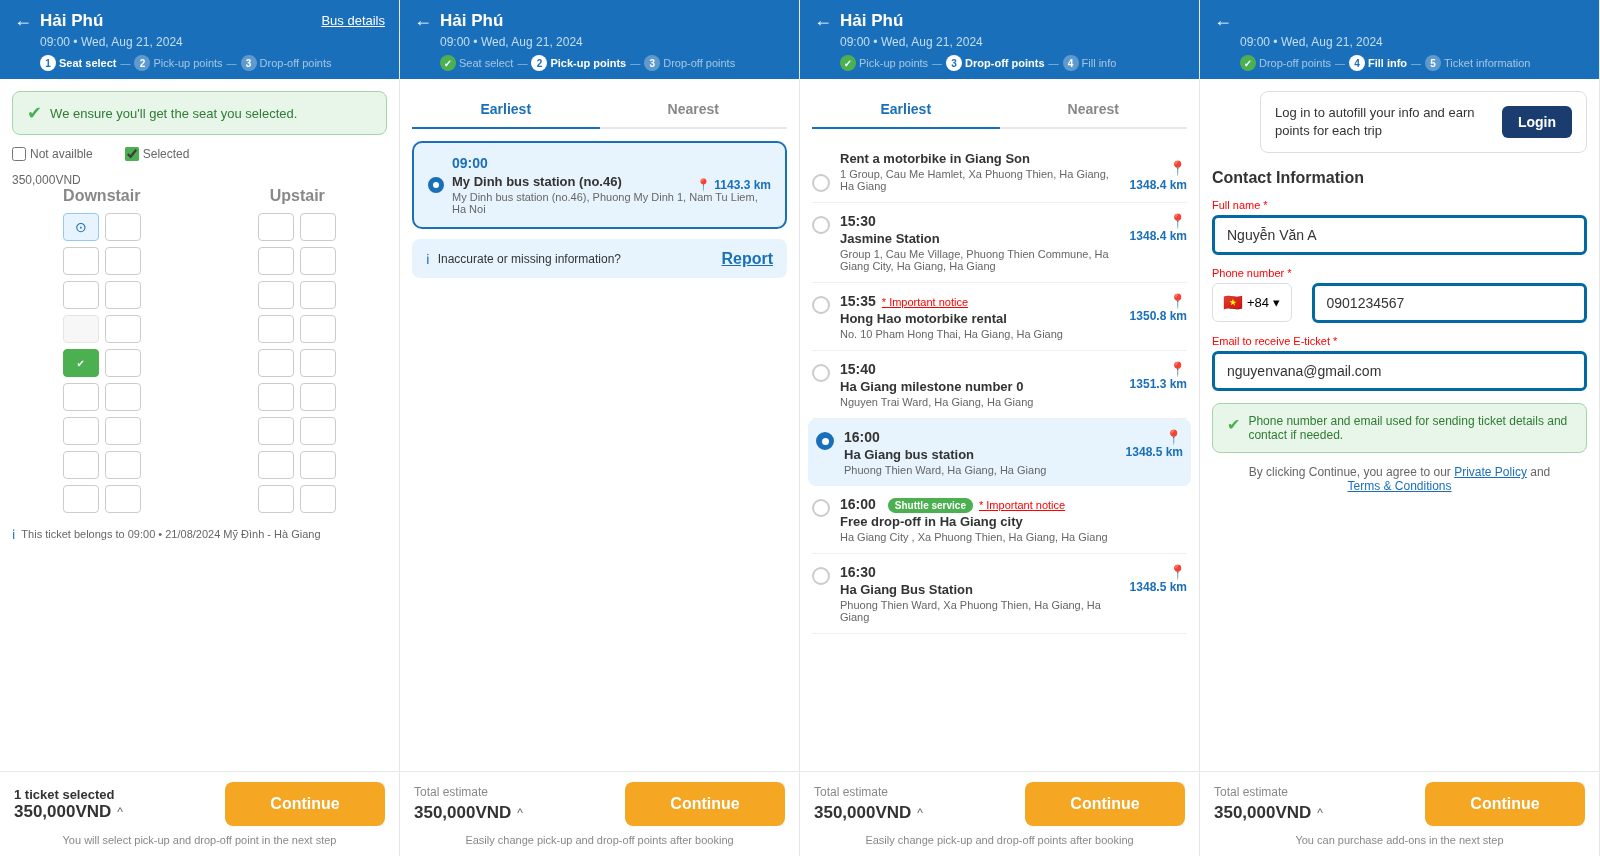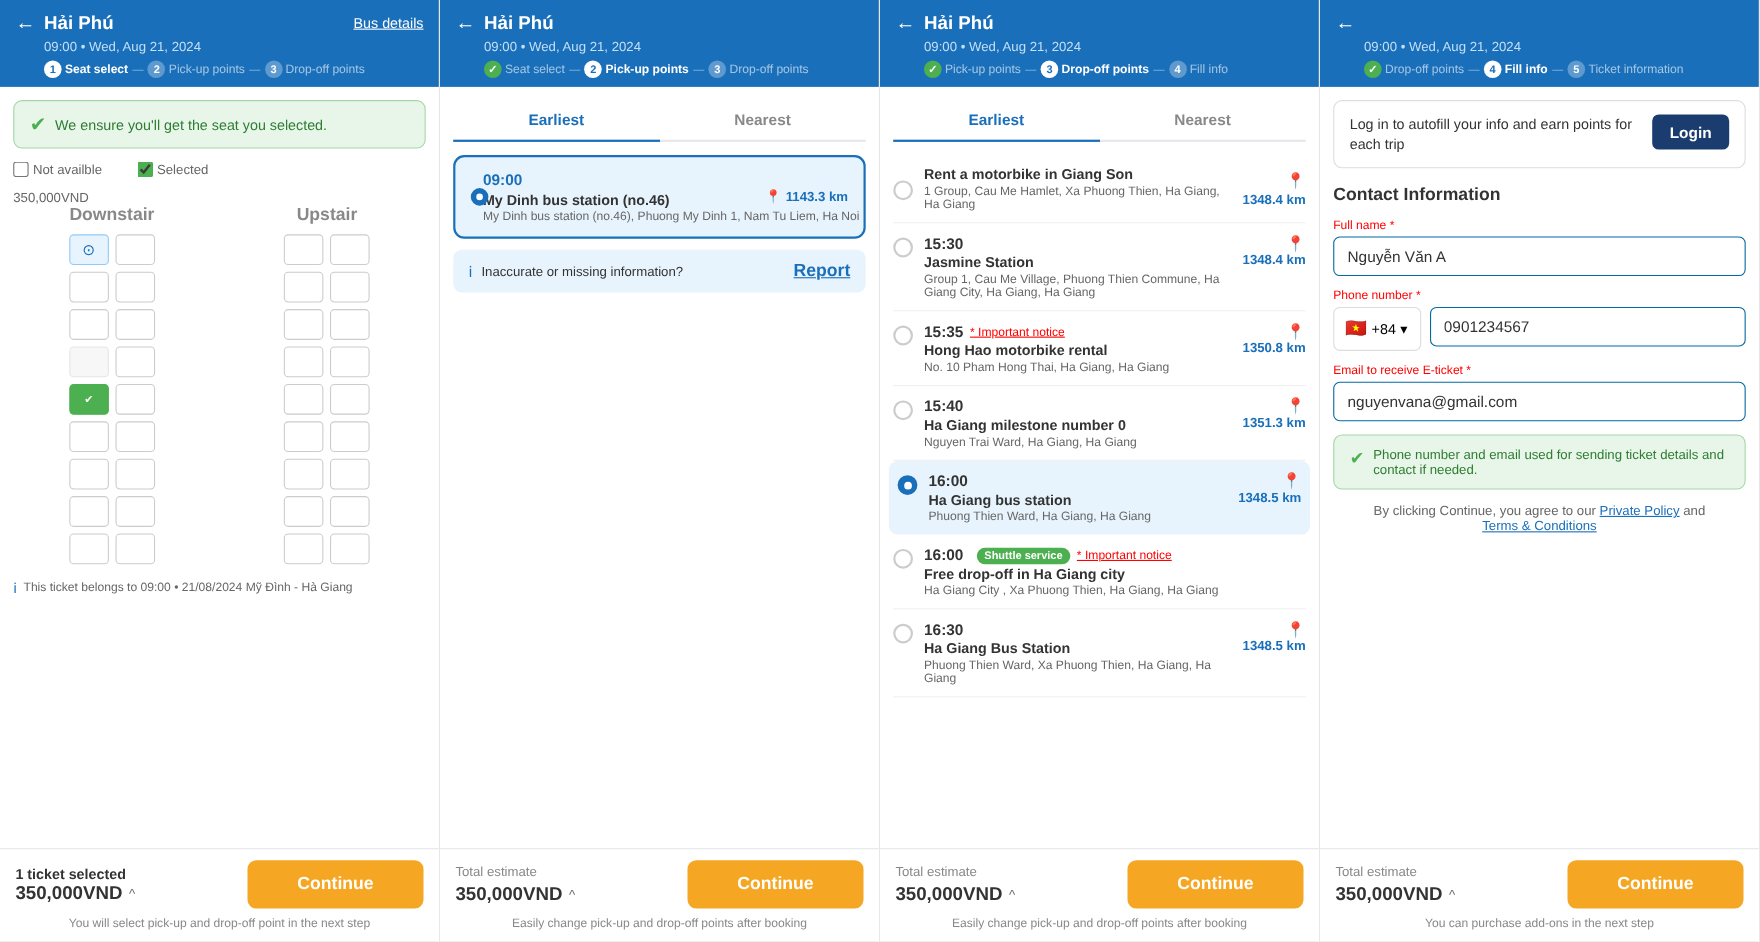--- a/index.html
+++ b/index.html
@@ -43,21 +43,21 @@
     .info-note .i-icon { color: #1a6fba; font-size: 13px; }
     .footer-row { display: flex; align-items: center; justify-content: space-between; margin-bottom: 8px; }
     .footer-ticket { font-size: 13px; color: #333; font-weight: 600; }
     .footer-price { font-size: 17px; font-weight: 700; color: #333; }
     .continue-btn { width: 100%; background: #F5A623; border: none; border-radius: 8px; padding: 13px; font-size: 16px; font-weight: 700; color: #fff; cursor: pointer; }
     .footer-sub { font-size: 11px; color: #888; text-align: center; margin-top: 6px; }
     
     .tabs { display: flex; border-bottom: 2px solid #e5e7eb; margin-bottom: 12px; }
     .tab { flex: 1; text-align: center; padding: 10px; font-size: 14px; font-weight: 600; color: #888; cursor: pointer; border-bottom: 2px solid transparent; margin-bottom: -2px; }
     .tab.active { color: #1a6fba; border-bottom-color: #1a6fba; }
-    .pickup-option { background: #e8f4fd; border: 2px solid #1a6fba; border-radius: 10px; padding: 12px 1px; margin-bottom: 10px; cursor: pointer; position: relative; }
+    .pickup-option { background: #e8f4fd; border: 2px solid #1a6fba; border-radius: 10px; padding: 12px 14px; margin-bottom: 10px; cursor: pointer; position: relative; }
     .pickup-option .radio { position: absolute; left: 14px; top: 50%; transform: translateY(-50%); width: 16px; height: 16px; border-radius: 50%; background: #1a6fba; border: 2px solid #1a6fba; display: flex; align-items: center; justify-content: center; }
     .pickup-option .radio::after { content: ''; width: 6px; height: 6px; border-radius: 50%; background: #fff; }
     .pickup-option-content { margin-left: 24px; }
     .pickup-time { font-size: 14px; font-weight: 700; color: #1a6fba; margin-bottom: 3px; }
     .pickup-name { font-size: 13px; font-weight: 600; color: #333; margin-bottom: 2px; }
     .pickup-addr { font-size: 11px; color: #666; }
     .pickup-dist { position: absolute; right: 14px; top: 50%; transform: translateY(-50%); font-size: 12px; color: #1a6fba; font-weight: 600; }
     .info-banner { background: #e8f4fd; border-radius: 8px; padding: 10px 14px; display: flex; align-items: center; gap: 8px; margin-top: 10px; }
     .info-banner .i-icon { color: #1a6fba; font-size: 14px; }
     .info-banner-text { font-size: 12px; color: #333; flex: 1; }
@@ -68,29 +68,29 @@
     .radio-circle { width: 18px; height: 18px; border-radius: 50%; border: 2px solid #ccc; flex-shrink: 0; margin-top: 3px; display: flex; align-items: center; justify-content: center; }
     .radio-circle.selected { border-color: #1a6fba; background: #1a6fba; }
     .radio-circle.selected::after { content: ''; width: 7px; height: 7px; border-radius: 50%; background: #fff; }
     .dropoff-time { font-size: 14px; font-weight: 700; color: #333; margin-bottom: 2px; }
     .dropoff-name { font-size: 13px; font-weight: 600; color: #333; margin-bottom: 2px; }
     .dropoff-addr { font-size: 11px; color: #666; }
     .dropoff-dist { font-size: 12px; color: #1a6fba; font-weight: 600; margin-left: auto; flex-shrink: 0; }
     .shuttle-badge { background: #4CAF50; color: #fff; font-size: 10px; padding: 2px 7px; border-radius: 10px; font-weight: 600; display: inline-block; margin-left: 6px; }
     .important-link { color: red; font-size: 11px; text-decoration: underline; cursor: pointer; }
     
-    .login-row { display: flex; align-items: flex-start; gap: 16px; background: #fff; border: 1px solid #ddd; border-radius: 8px; padding: 12px 14px; margin-bottom: 16px; }
+    .login-row { display: flex; align-items: center; gap: 16px; background: #fff; border: 1px solid #ddd; border-radius: 8px; padding: 12px 14px; margin-bottom: 16px; margin-left: 48px; }
     .login-text { flex: 1; font-size: 13px; color: #333; line-height: 1.4; }
     .login-btn { background: #1a3c6e; color: #fff; border: none; border-radius: 6px; padding: 8px 16px; font-size: 14px; font-weight: 600; cursor: pointer; white-space: nowrap; }
     .section-title { font-size: 16px; font-weight: 700; color: #333; margin-bottom: 12px; }
     .form-field { margin-bottom: 12px; }
     .form-label { font-size: 11px; color: #999; margin-bottom: 4px; }
     .form-label span { color: red; }
-    .form-input { width: 100%; border: 1px solid #0369a1; border-radius: 6px; padding: 9px 12px; font-size: 14px; color: #333; }
-    .form-row { display: flex; gap: 8px; }
+    .form-input { width: 100%; border: 3px solid #0369a1; border-radius: 6px; padding: 9px 12px; font-size: 14px; color: #333; }
+    .form-row { display: flex; gap: 20px; }
     .phone-prefix { display: flex; align-items: center; gap: 4px; border: 1px solid #ddd; border-radius: 6px; padding: 9px 10px; font-size: 13px; cursor: pointer; white-space: nowrap; }
     .flag { font-size: 16px; }
     .green-info { background: #e8f5e9; border: 1px solid #a5d6a7; border-radius: 8px; padding: 10px 14px; display: flex; align-items: flex-start; gap: 8px; margin-top: 4px; }
     .green-info .check { color: #4CAF50; font-size: 16px; margin-top: 1px; }
     .green-info-text { font-size: 12px; color: #2e7d32; }
     .terms-row { font-size: 12px; color: #666; text-align: center; margin: 8px 0; }
     .terms-link { color: #1a6fba; text-decoration: underline; cursor: pointer; }
     .footer-estimate { font-size: 12px; color: #888; margin-bottom: 4px; }
     .footer-price-row { display: flex; align-items: center; gap: 6px; }
     .caret { font-size: 12px; color: #666; cursor: pointer; }
@@ -292,21 +292,21 @@
         <span class="step-label inactive">Fill info</span>
       </div>
     </div>
   </div>
   <div class="panel-body">
     <div class="tabs">
       <div class="tab active">Earliest</div>
       <div class="tab">Nearest</div>
     </div>
 
-    <div class="dropoff-option" style="align-items:center;">
+    <div class="dropoff-option" style="align-items:flex-end;">
       <div class="radio-circle"></div>
       <div style="flex:1;">
         <div class="dropoff-name">Rent a motorbike in Giang Son</div>
         <div class="dropoff-addr">1 Group, Cau Me Hamlet, Xa Phuong Thien, Ha Giang, Ha Giang</div>
       </div>
       <div style="display:flex;flex-direction:column;align-items:flex-end;gap:2px;">
         <span style="color:#1a6fba;font-size:14px;">📍</span>
         <span class="dropoff-dist">1348.4 km</span>
       </div>
     </div>

